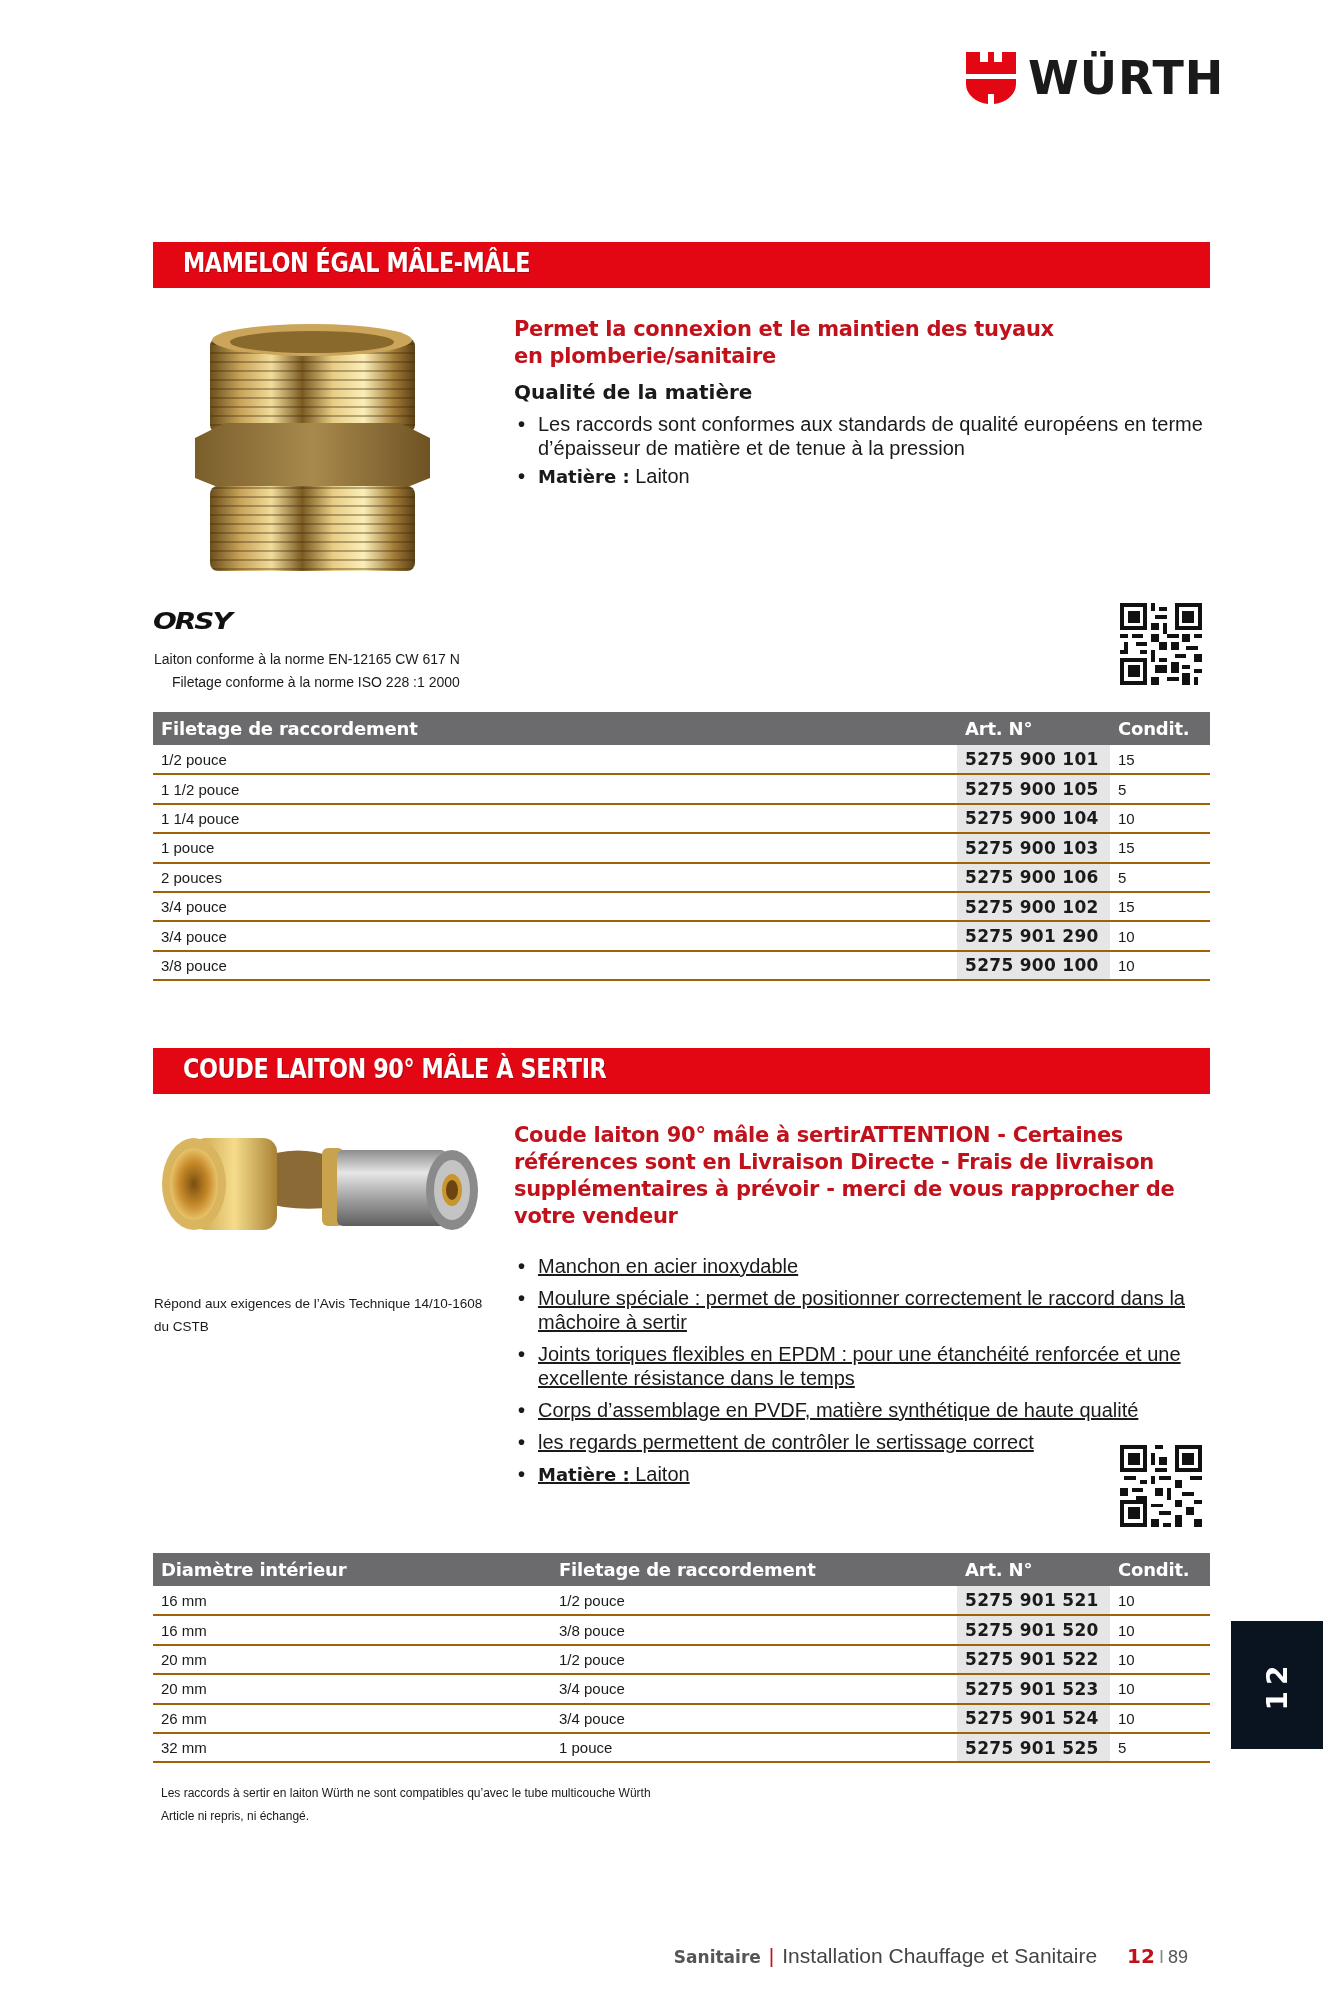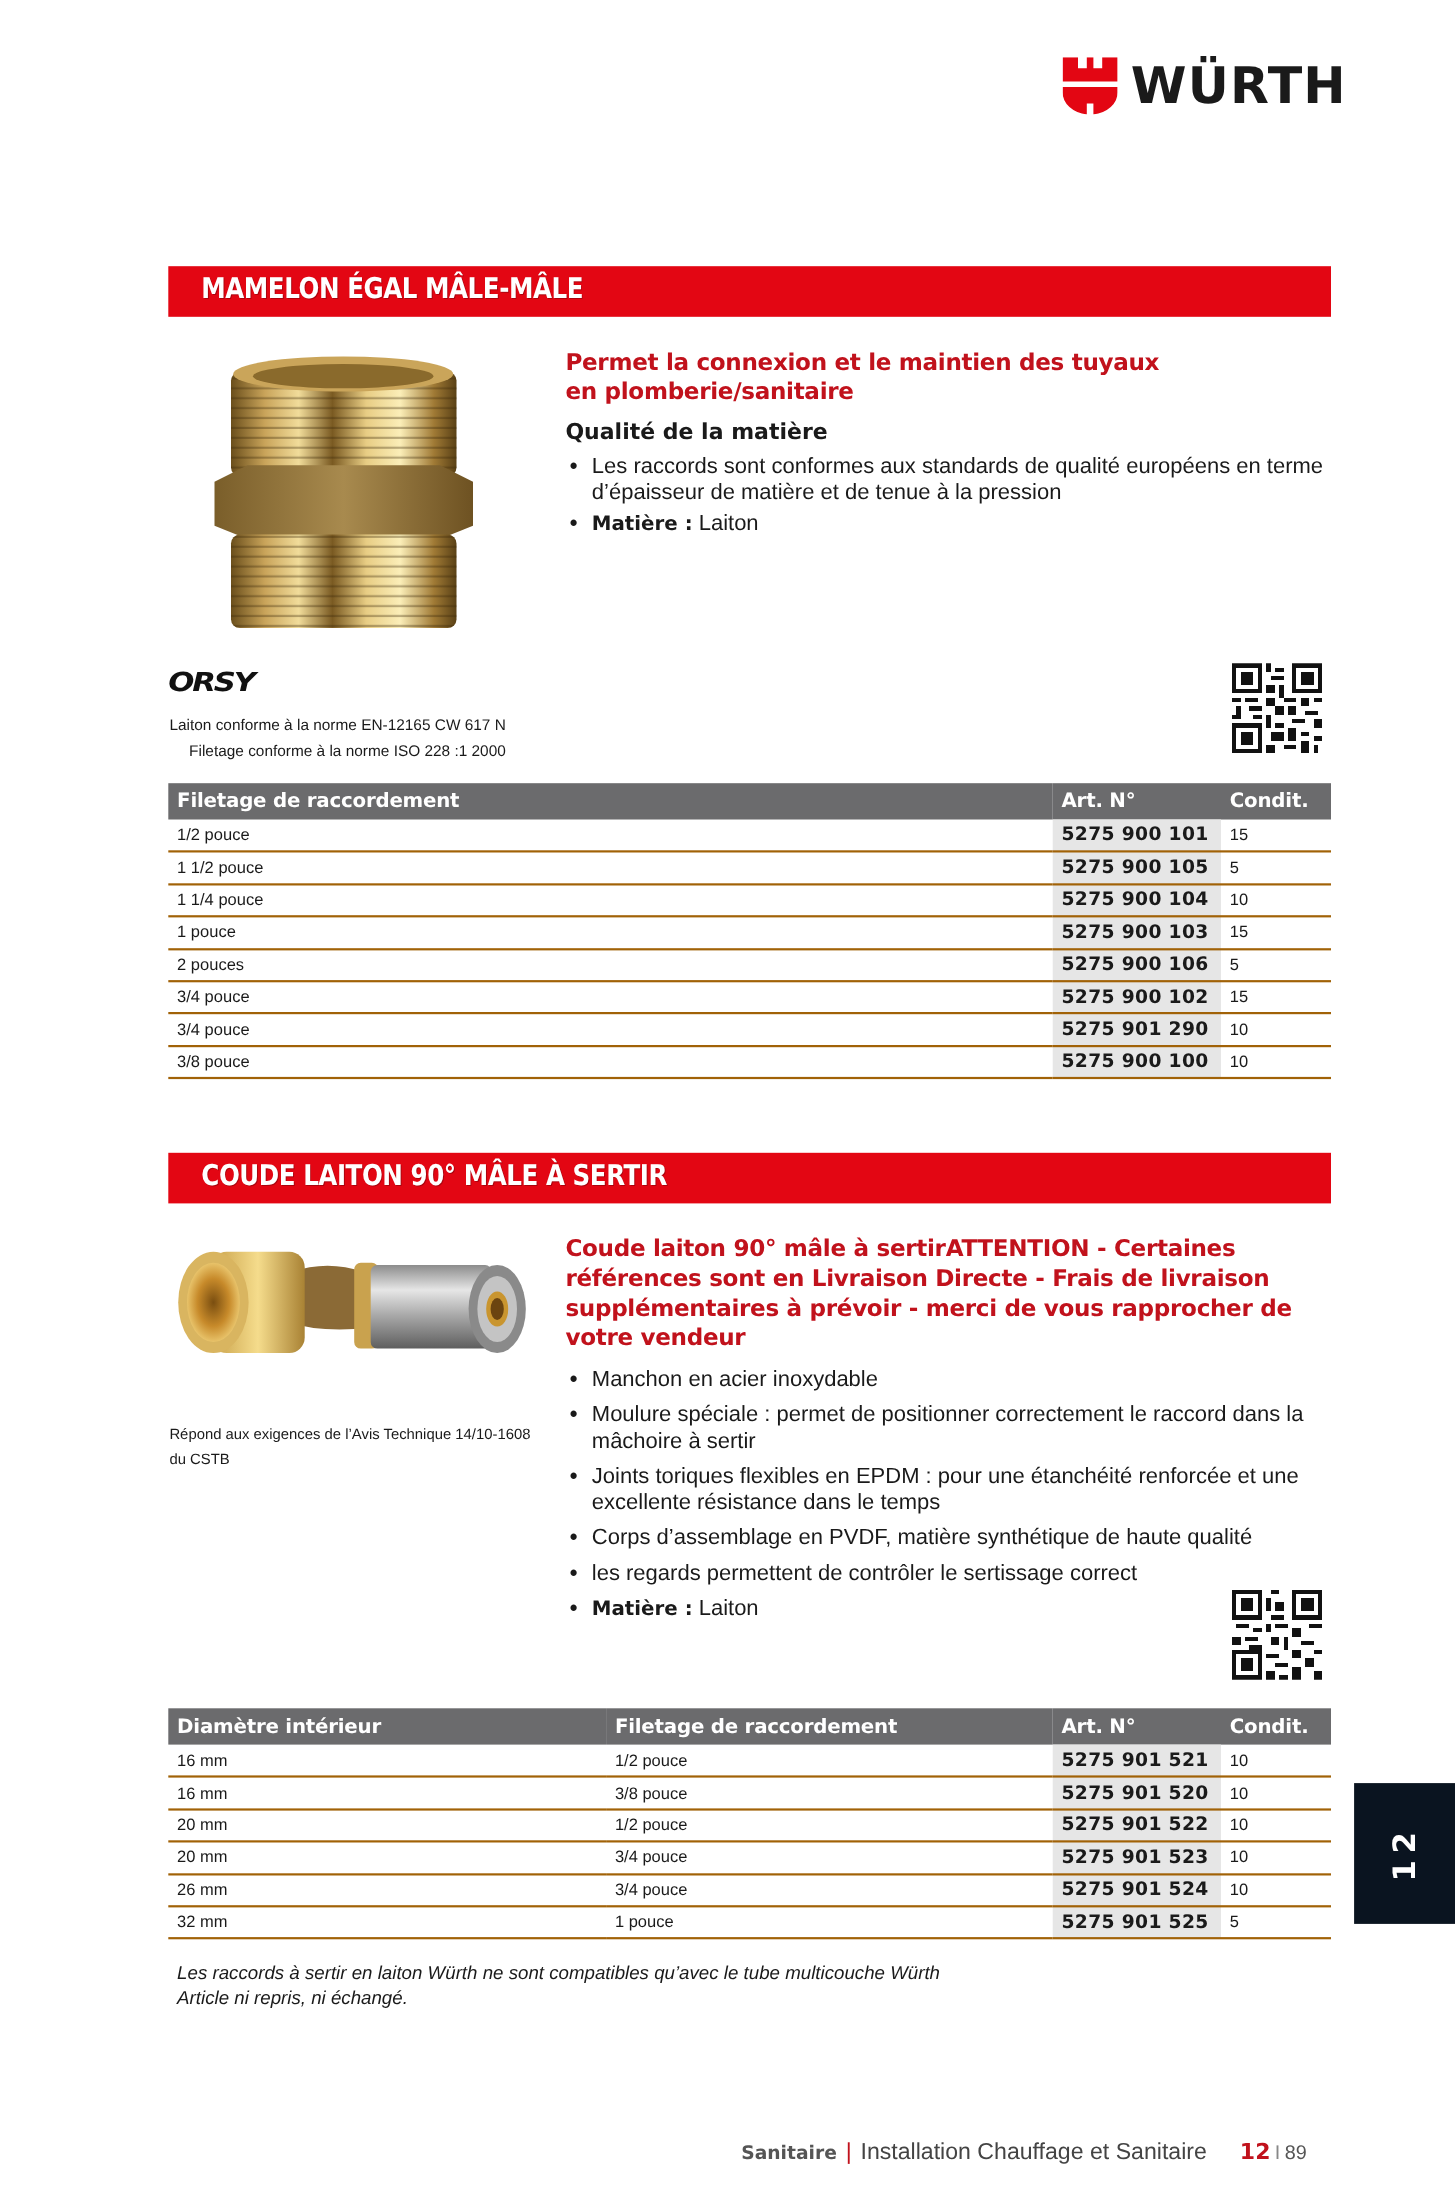--- a/index.html
+++ b/index.html
@@ -215,21 +215,21 @@
     <rect x="40" y="16" width="85" height="92" rx="14" fill="url(#brassTh)"></rect>
     <ellipse cx="42" cy="62" rx="32" ry="46" fill="#d9b560"></ellipse>
     <ellipse cx="42" cy="62" rx="24" ry="36" fill="url(#brassEnd)"></ellipse>
   </svg>
 </div>
 
 <div class="note" style="top:1292px; width:330px; font-size:13.5px;">Répond aux exigences de l’Avis Technique 14/10-1608 du CSTB</div>
 
 <div class="desc" style="top:1122px;">
   <div class="desc-title" style="width:680px;">Coude laiton 90° mâle à sertirATTENTION - Certaines références sont en Livraison Directe - Frais de livraison supplémentaires à prévoir - merci de vous rapprocher de votre vendeur</div>
-  <ul class="bullets bullets2" style="margin-top:12px; width:690px;">
+  <ul class="bullets bullets2" style="margin-top:24px; width:690px;text-decoration:underline;">
     <li><span>Manchon en acier inoxydable</span></li>
     <li><span>Moulure spéciale : permet de positionner correctement le raccord dans la mâchoire à sertir</span></li>
     <li><span>Joints toriques flexibles en EPDM : pour une étanchéité renforcée et une excellente résistance dans le temps</span></li>
     <li><span>Corps d’assemblage en PVDF, matière synthétique de haute qualité</span></li>
     <li>
         <div>les regards permettent de contrôler le sertissage correct</div>
       </li>
     <li><b>Matière :</b><span> Laiton</span></li>
   </ul>
 </div>
@@ -283,21 +283,21 @@
       </tr>
     <tr>
         <td>32 mm</td>
         <td>1 pouce</td>
         <td class="art">5275 901 525</td>
         <td>5</td>
       </tr>
   </tbody>
 </table>
 
-<div class="note" style="top:1782px; left:161px; font-size:17px;font-style:italic;">
+<div class="note" style="top:1782px; left:161px; font-size:12px;">
   <div>Les raccords à sertir en laiton Würth ne sont compatibles qu’avec le tube multicouche Würth</div>
   <div>Article ni repris, ni échangé.</div>
 </div>
 
 <div class="side-tab">
   <span>12</span>
 </div>
 
 <div class="footer">
   <span class="sec">Sanitaire</span>

